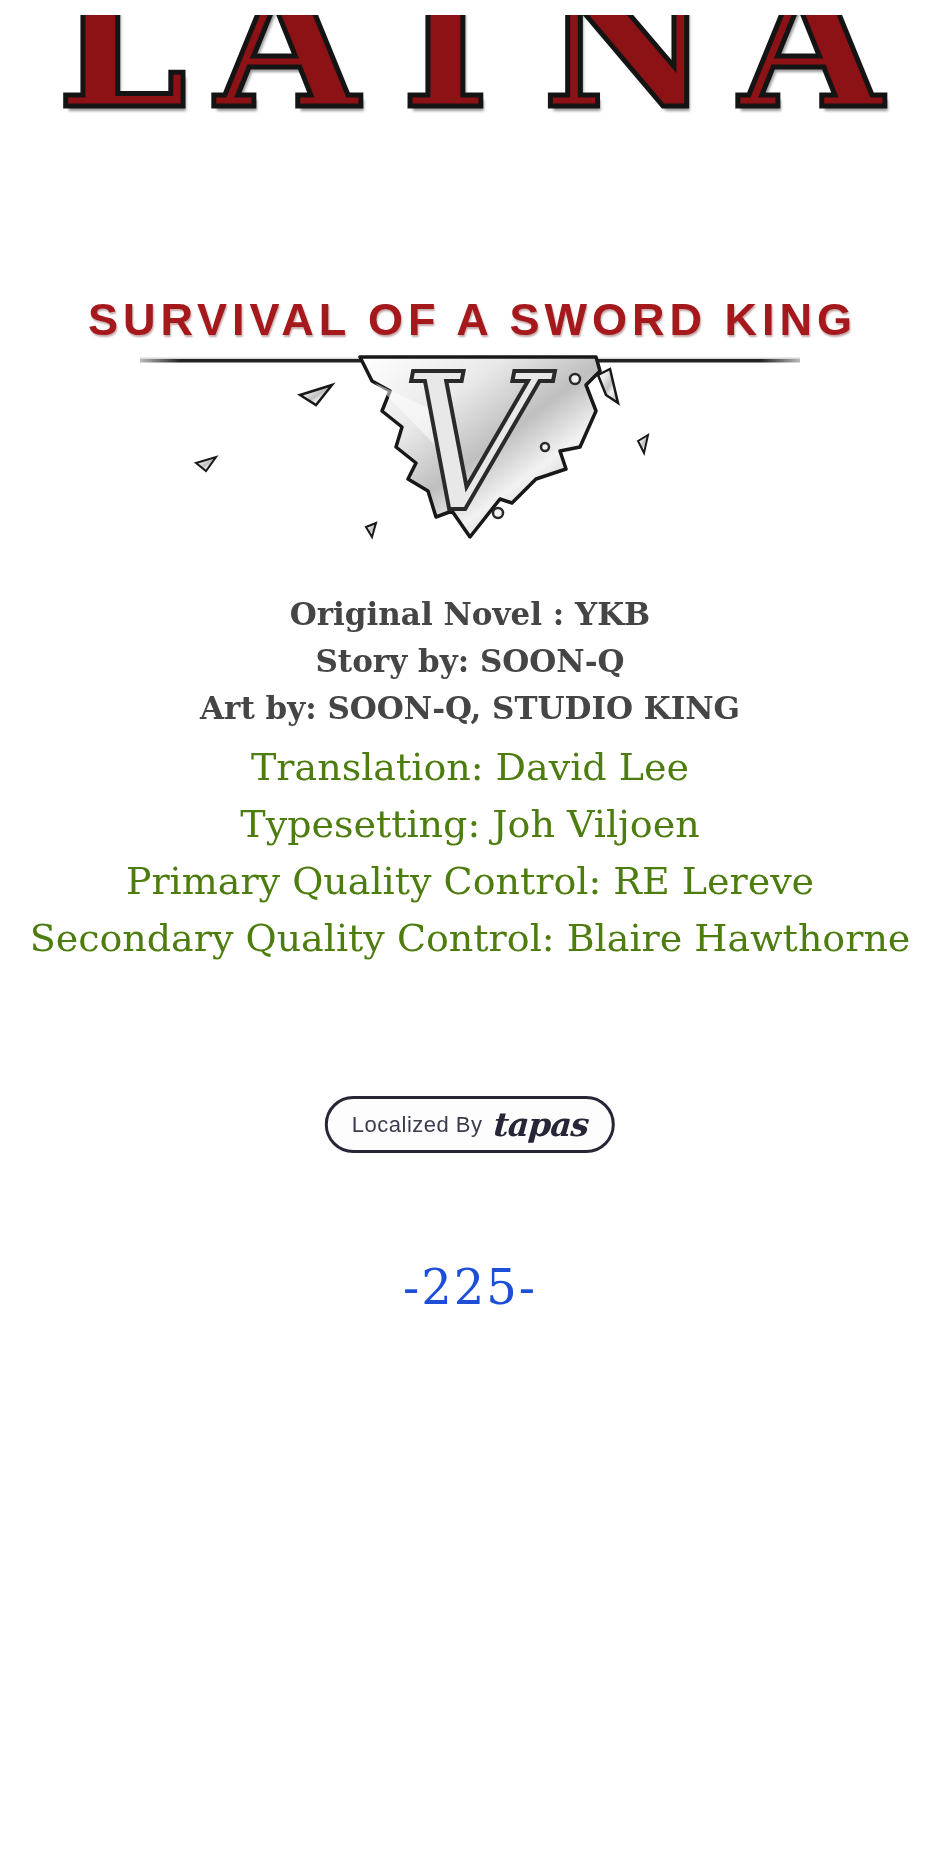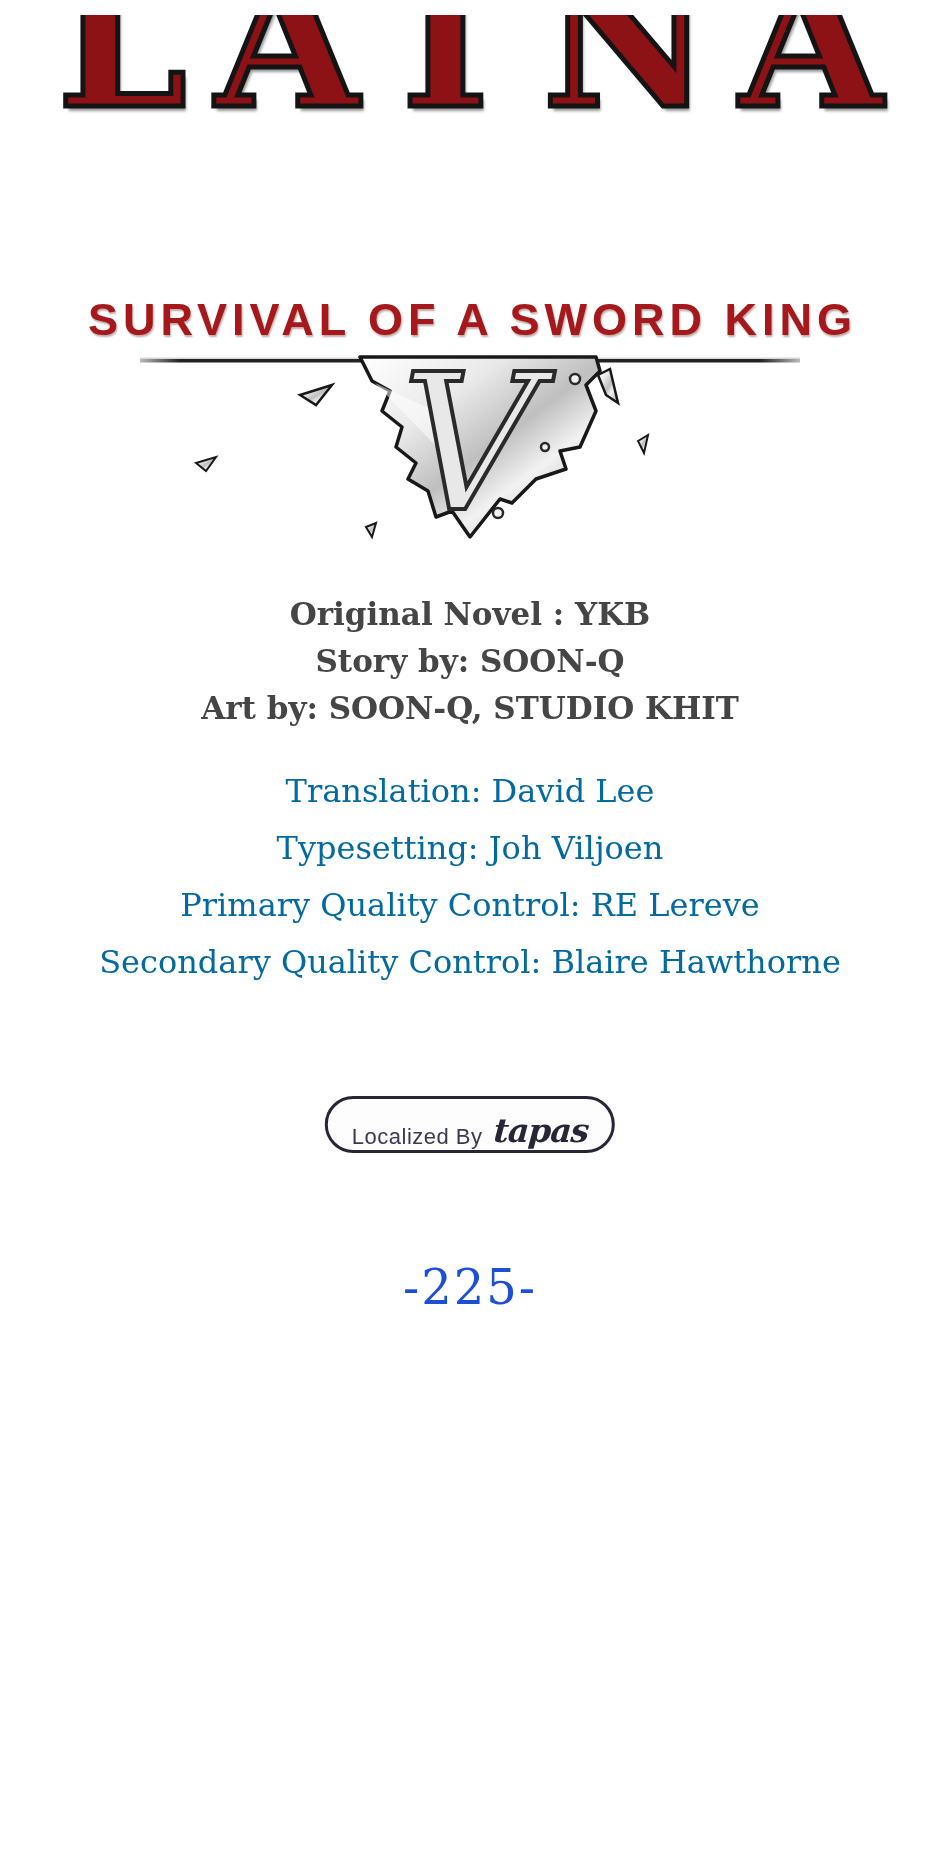--- a/index.html
+++ b/index.html
@@ -68,35 +68,35 @@
   
   .credits-primary {
     top: 576px;
     font-weight: bold;
     font-size: 31px;
     line-height: 47px;
     color: #454545;
     text-align: center;
   }
   .credits-secondary {
-    top: 748px;
-    font-size: 32px;
+    top: 724px;
+    font-size: 38px;
     line-height: 57px;
-    color: #0369a1;
+    color: #4d7c0f;
   }
   
   .badge {
     position: absolute;
     top: 1081px;
     left: 50%;
     transform: translateX(-50%);
     height: 57px;
     box-sizing: border-box;
     display: inline-flex;
-    align-items: flex-end;
+    align-items: center;
     gap: 11px;
     padding: 0 24px;
     border: 3.5px solid #262637;
     border-radius: 30px;
     background: #fdfdfd;
   }
   .badge-label {
     font-family: "Liberation Sans", sans-serif;
     font-size: 22px;
     color: #3a3b4e;
@@ -166,21 +166,21 @@
     <polygon points="300,44 332,34 316,54" fill="url(#metal)" stroke="#181818" stroke-width="2.5"></polygon>
     <polygon points="196,112 216,106 206,120" fill="url(#metal)" stroke="#181818" stroke-width="2"></polygon>
     <polygon points="598,24 610,18 618,52 606,44" fill="url(#metal)" stroke="#181818" stroke-width="2.5"></polygon>
     <polygon points="638,90 648,84 644,102" fill="url(#metal)" stroke="#181818" stroke-width="2"></polygon>
     <polygon points="366,176 376,172 372,186" fill="url(#metal)" stroke="#181818" stroke-width="2"></polygon>
   </svg>
 
   <div class="abs-center credits-primary">
     <div>Original Novel : YKB</div>
     <div>Story by: SOON-Q</div>
-    <div>Art by: SOON-Q, STUDIO KHIT</div>
+    <div>Art by: SOON-Q, STUDIO KING</div>
   </div>
 
   <div class="abs-center credits-secondary">
     <div>Translation: David Lee</div>
     <div>Typesetting: Joh Viljoen</div>
     <div>Primary Quality Control: RE Lereve</div>
     <div>Secondary Quality Control: Blaire Hawthorne</div>
   </div>
 
   <div class="badge">

